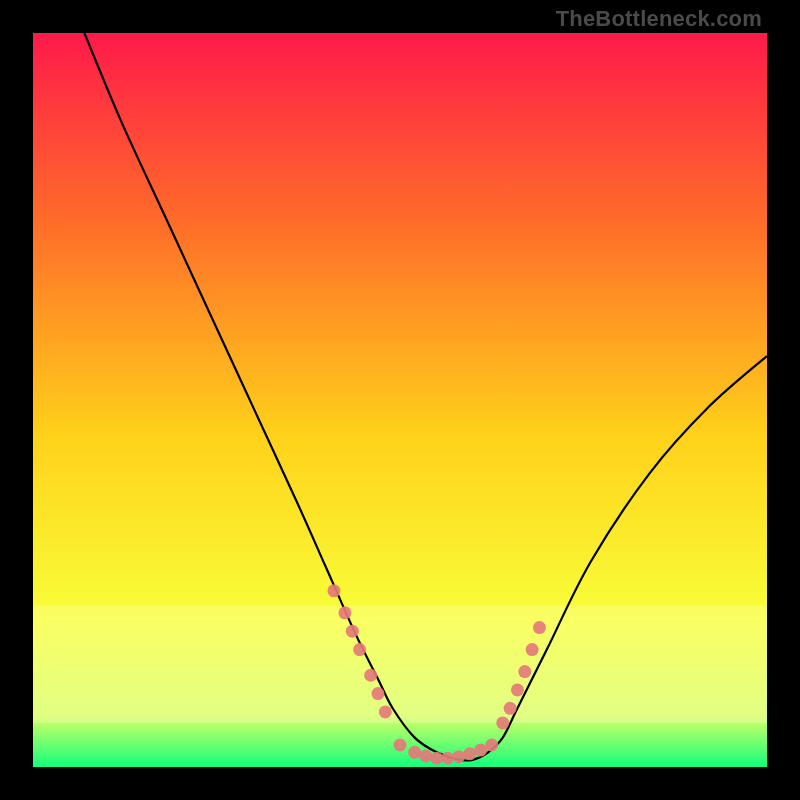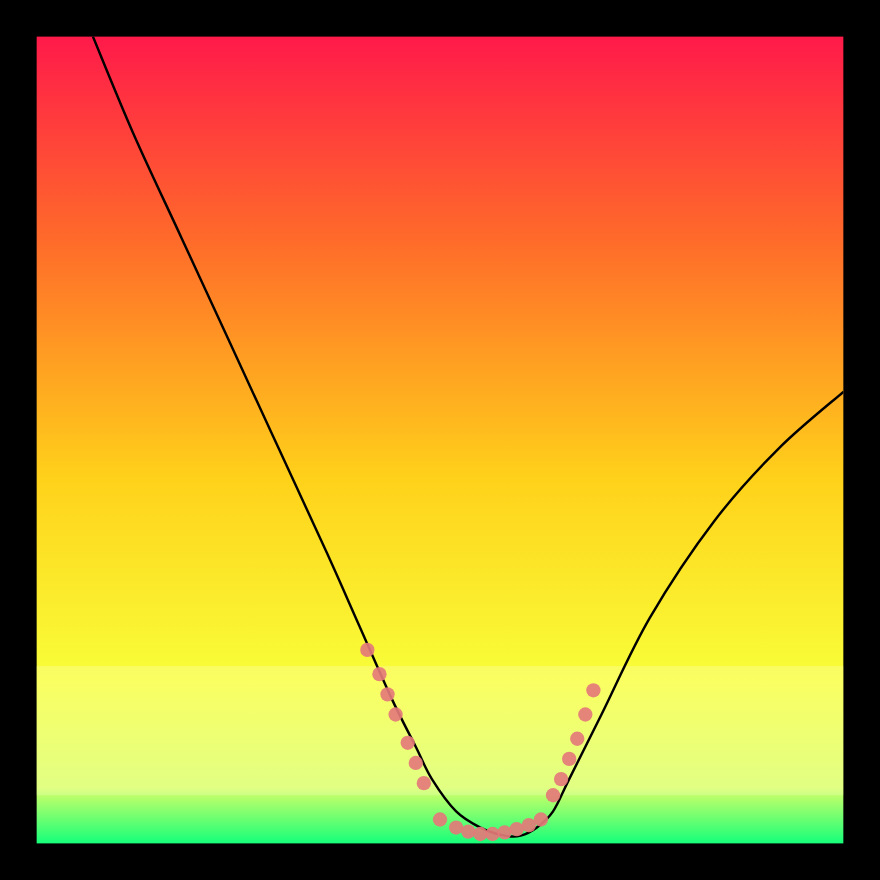--- a/index.html
+++ b/index.html
@@ -27,20 +27,21 @@
     font-weight: 600;
     color: #4a4a4a;
     letter-spacing: 0.2px;
   }
   svg { display: block; }
 </style>
 </head>
 <body>
 
 <div class="outer">
+  <div class="watermark">TheBottleneck.com</div>
   <div class="plot-area">
     <svg id="chart-svg" width="734" height="734" viewBox="0 0 734 734">
         <defs>
           <linearGradient id="bg-grad" x1="0" y1="0" x2="0" y2="1">
             <stop offset="0%" stop-color="#ff1a4a"></stop>
             <stop offset="25%" stop-color="#ff6a2a"></stop>
             <stop offset="55%" stop-color="#ffd21a"></stop>
             <stop offset="80%" stop-color="#f8ff3a"></stop>
             <stop offset="93%" stop-color="#d8ff66"></stop>
             <stop offset="100%" stop-color="#15ff7a"></stop>

